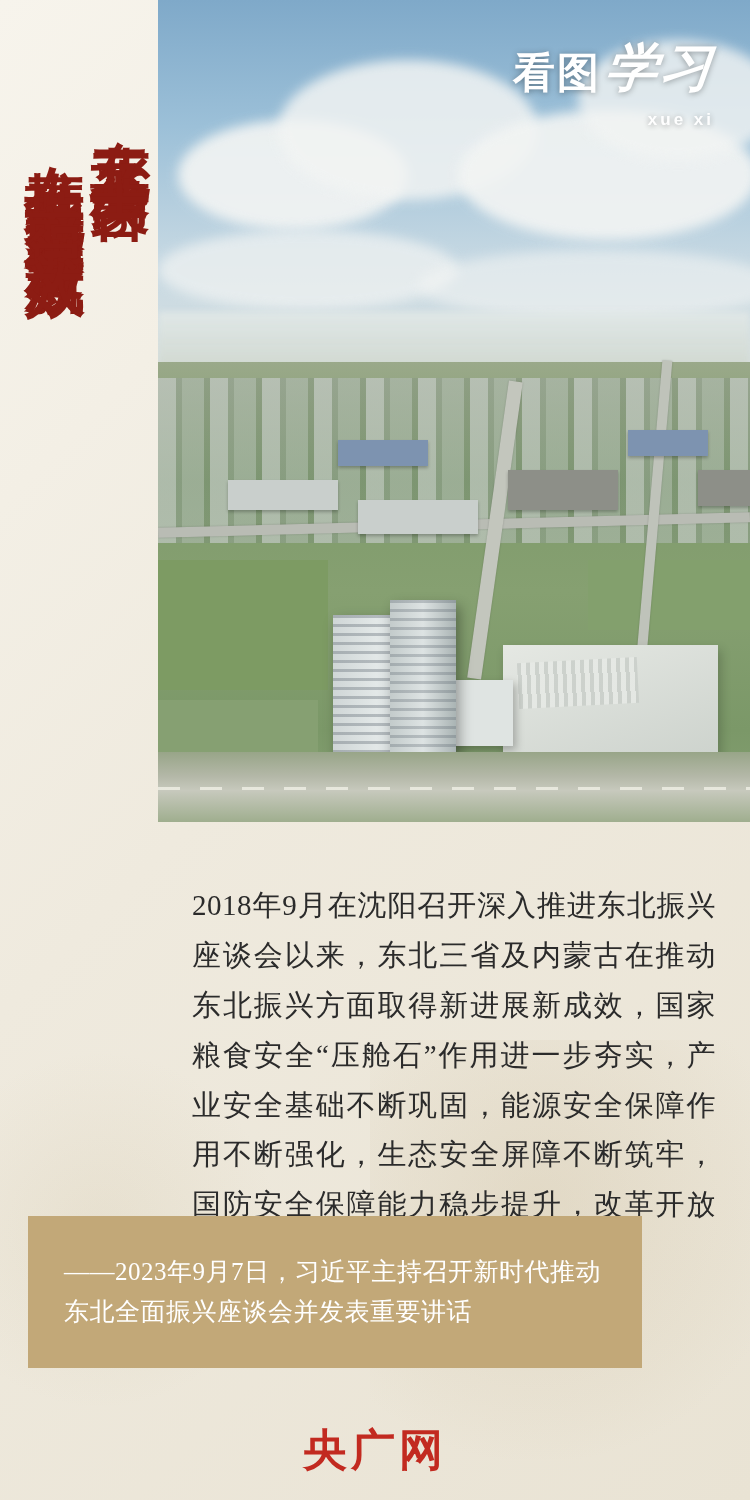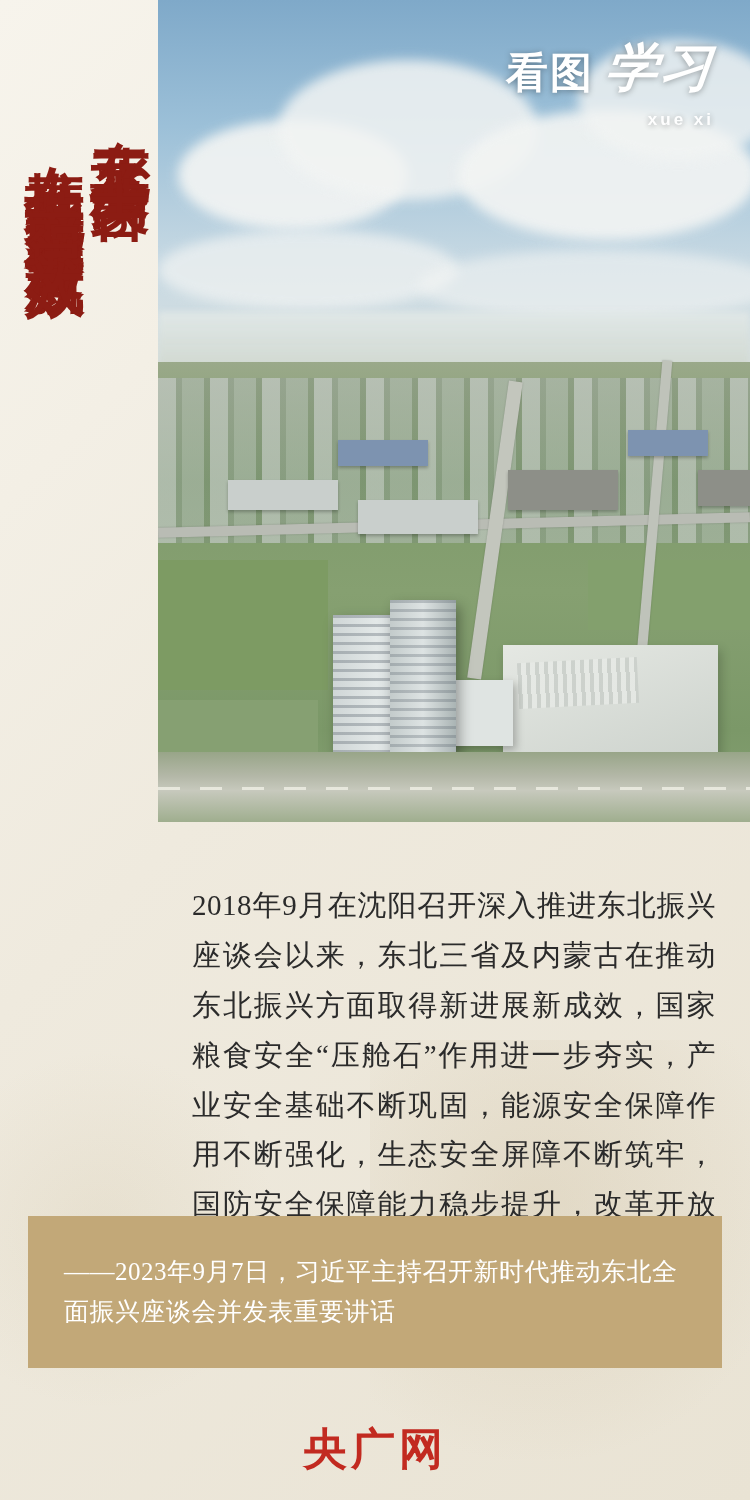--- a/index.html
+++ b/index.html
@@ -82,21 +82,21 @@
     top: 42px;
     z-index: 6;
     text-align: right;
     color: #fff;
     text-shadow: 0 1px 6px rgba(0,0,0,0.35);
   }
   .brand-row {
     display: flex;
     align-items: flex-end;
     justify-content: flex-end;
-    gap: 12px;
+    gap: 5px;
   }
   .brand-kan {
     font-family: "Liberation Serif", serif;
     font-weight: bold;
     font-size: 42px;
     letter-spacing: 2px;
     line-height: 1;
   }
   .brand-xue {
     font-family: "Liberation Serif", serif;
@@ -273,21 +273,21 @@
     color: #2b2b2b;
     text-align: justify;
     letter-spacing: 0.5px;
   }
 
   
   .attrib {
     position: absolute;
     left: 28px;
     top: 1216px;
-    width: 694px;
+    width: 614px;
     height: 152px;
     background: #c2a878;
     box-sizing: border-box;
     padding: 34px 36px;
     display: flex;
     align-items: center;
   }
   .attrib-text {
     font-family: "Liberation Serif", serif;
     color: #ffffff;
@@ -301,21 +301,21 @@
     position: absolute;
     left: 0;
     top: 1400px;
     width: 750px;
     height: 100px;
     display: flex;
     align-items: center;
     justify-content: center;
   }
   .logo {
-    font-family: Liberation Serif, serif;
+    font-family: Liberation Sans, sans-serif;
     font-weight: bold;
     font-size: 44px;
     color: #c22a20;
     letter-spacing: 4px;
     line-height: 1;
   }
 </style>
 </head>
 <body>
 

